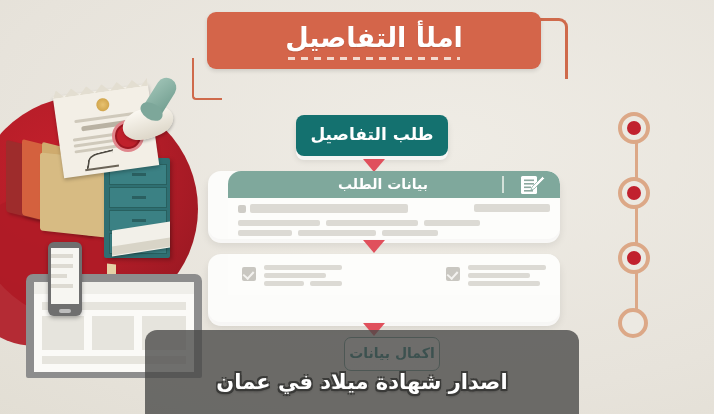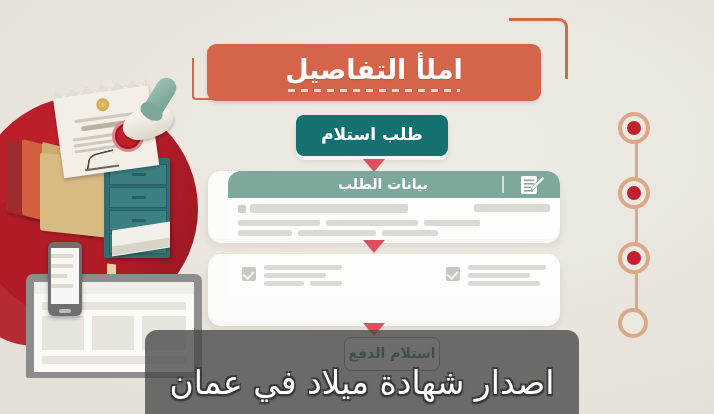--- a/index.html
+++ b/index.html
@@ -73,21 +73,21 @@
   .laptop .lid{position:absolute;left:0;top:0;width:176px;height:104px;background:#8d8d8d;border-radius:7px 7px 2px 2px;}
   .laptop .scrn{position:absolute;left:8px;top:8px;width:160px;height:90px;background:#fbfaf7;}
   .laptop .hdr{position:absolute;left:8px;top:8px;width:160px;height:12px;background:#efeee9;}
   .laptop .blk{position:absolute;background:#e6e4dd;}
 
   
   .bracket{position:absolute;border-color:#cf6a4b;}
   .br-tr{right:146px;top:18px;width:56px;height:58px;border-top:3px solid #cf6a4b;border-right:3px solid #cf6a4b;border-top-right-radius:9px;}
   .br-bl{left:192px;top:58px;width:28px;height:40px;border-bottom:2px solid #cf6a4b;border-left:2px solid #cf6a4b;border-bottom-left-radius:4px;}
 
-  .title-banner{position:absolute;left:207px;top:44px;width:334px;height:57px;background:#d4654a;
+  .title-banner{position:absolute;left:207px;top:12px;width:334px;height:57px;background:#d4654a;
     border-radius:9px;box-shadow:0 2px 4px rgba(0,0,0,.12);display:flex;align-items:center;justify-content:center;}
   .title-banner .t{color:#fff;font-size:27px;font-weight:bold;direction:rtl;letter-spacing:.5px;
     text-shadow:0 1px 1px rgba(0,0,0,.12);line-height:1;margin-top:-6px;}
   .dots{position:absolute;left:50%;transform:translateX(-50%);bottom:9px;width:172px;height:3px;
     background:repeating-linear-gradient(to right,#f3d9ce 0 7px,transparent 7px 13px);}
 
   
   .req-btn{position:absolute;left:296px;top:115px;width:152px;height:41px;background:#14716f;
     border-radius:8px;display:flex;align-items:center;justify-content:center;
     box-shadow:0 4px 0 rgba(255,255,255,.75), 0 5px 6px rgba(0,0,0,.10);}
@@ -125,21 +125,21 @@
   .node{position:absolute;left:0;width:32px;height:32px;border-radius:50%;border:4px solid #dca887;
     background:#ece9e2;box-sizing:border-box;}
   .node .core{position:absolute;left:5px;top:5px;width:14px;height:14px;border-radius:50%;background:#c1212e;}
   .node.n1{top:0;}.node.n2{top:65px;}.node.n3{top:130px;}
   .node.n4{top:196px;width:30px;height:30px;}
 
   
   .caption{position:absolute;left:145px;top:330px;width:434px;height:84px;
     background:rgba(72,72,70,.78);border-radius:12px 12px 0 0;
     display:flex;align-items:center;justify-content:center;}
-  .caption .t{color:#fff;font-size:33px;font-weight:normal;direction:rtl;
+  .caption .t{color:#fff;font-size:21px;font-weight:bold;direction:rtl;
     text-shadow:-1.6px -1.6px 0 #3a3a38,1.6px -1.6px 0 #3a3a38,-1.6px 1.6px 0 #3a3a38,1.6px 1.6px 0 #3a3a38,0 2px 3px rgba(0,0,0,.5);
     margin-top:20px;white-space:nowrap;}
 </style>
 </head>
 <body>
 
 <div id="stage">
 
   <div class="illus">
     <div class="redcircle"></div>
@@ -196,21 +196,21 @@
 
   <div class="bracket br-tr"></div>
   <div class="bracket br-bl"></div>
 
   <div class="title-banner">
     <span class="t">املأ التفاصيل</span>
     <span class="dots"></span>
   </div>
 
   <div class="req-btn">
-    <span class="t">طلب استلام</span>
+    <span class="t">طلب التفاصيل</span>
   </div>
 
   <div class="arrow a1"></div>
 
   <div class="card c1">
     <div class="chead">
       <span class="t">بيانات الطلب</span>
       <span class="divider"></span>
       <span class="doc-icon">
         <svg width="28" height="20" viewBox="0 0 28 20">
@@ -249,21 +249,21 @@
       <div class="chk" style="left:218px;top:13px;"></div>
       <div class="gbar" style="left:240px;top:11px;width:78px;height:5px;"></div>
       <div class="gbar" style="left:240px;top:19px;width:62px;height:5px;"></div>
       <div class="gbar" style="left:240px;top:27px;width:72px;height:5px;"></div>
     </div>
   </div>
 
   <div class="arrow a3"></div>
 
   <div class="pay-btn">
-    <span class="t">استلام الدفع</span>
+    <span class="t">اكمال بيانات</span>
   </div>
 
   <div class="stepper">
     <div class="line"></div>
     <div class="node n1">
         <div class="core"></div>
       </div>
     <div class="node n2">
         <div class="core"></div>
       </div>

